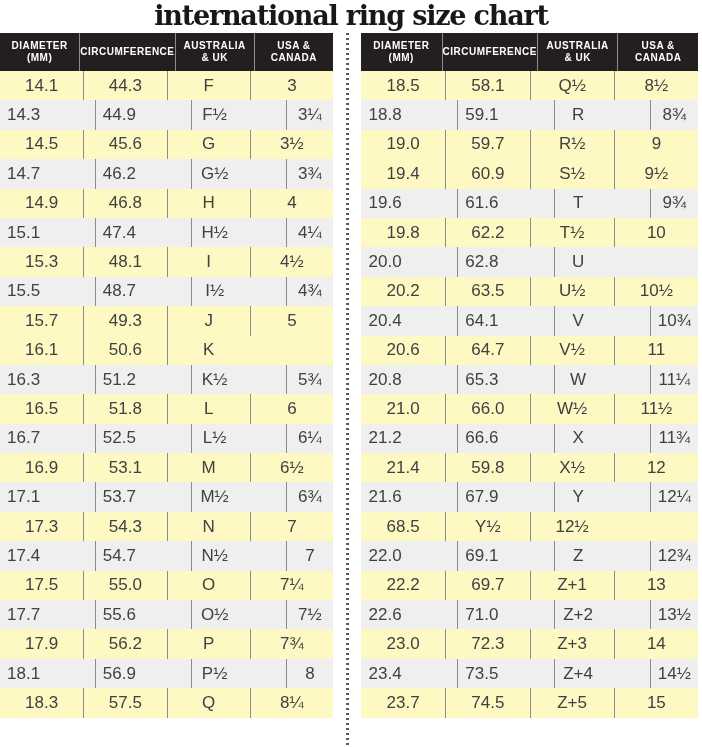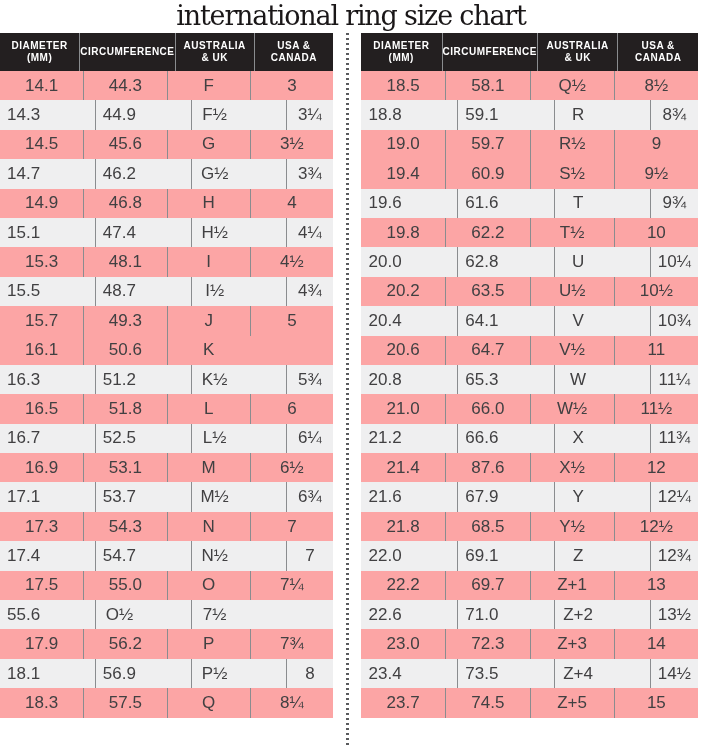--- a/index.html
+++ b/index.html
@@ -15,21 +15,21 @@
     width: 702px;
     height: 747px;
     position: relative;
   }
   .title {
     margin: 0;
     height: 33px;
     line-height: 31px;
     text-align: center;
     font-family: "DejaVu Serif", serif;
-    font-weight: 400;
+    font-weight: 700;
     font-size: 27px;
     letter-spacing: -1.2px;
     color: var(--title-color, #1a1718);
   }
   .tables {
     display: flex;
     height: 714px;
     align-items: stretch;
   }
   .table {
@@ -72,21 +72,21 @@
     justify-content: center;
     line-height: 12px;
     text-align: center;
   }
   .th:not(:first-child) { border-left: 1px solid var(--divider, #8a8c8f); }
 
   .tr {
     display: grid;
     grid-template-columns: repeat(4, 1fr);
     height: 29.4px;
-    background: #fca5a5;
+    background: #fef9c3;
   }
   .tr.alt { background: var(--alt-row, #efeff0); gap: 48px; }
   .td {
     display: flex;
     align-items: center;
     justify-content: center;
     font-size: 17px;
     color: var(--body-text, #414042);
   }
   .td:not(:first-child) { border-left: 1px solid var(--divider, #8a8c8f); }
@@ -216,20 +216,21 @@
           <div class="td">N½</div>
           <div class="td">7</div>
         </div>
         <div class="tr">
           <div class="td">17.5</div>
           <div class="td">55.0</div>
           <div class="td">O</div>
           <div class="td">7¼</div>
         </div>
         <div class="tr alt">
+          <div class="td">17.7</div>
           <div class="td">55.6</div>
           <div class="td">O½</div>
           <div class="td">7½</div>
         </div>
         <div class="tr">
           <div class="td">17.9</div>
           <div class="td">56.2</div>
           <div class="td">P</div>
           <div class="td">7¾</div>
         </div>
@@ -300,21 +301,20 @@
         <div class="tr">
           <div class="td">19.8</div>
           <div class="td">62.2</div>
           <div class="td">T½</div>
           <div class="td">10</div>
         </div>
         <div class="tr alt">
           <div class="td">20.0</div>
           <div class="td">62.8</div>
           <div class="td">U</div>
-          <div class="td">10¼</div>
         </div>
         <div class="tr">
           <div class="td">20.2</div>
           <div class="td">63.5</div>
           <div class="td">U½</div>
           <div class="td">10½</div>
         </div>
         <div class="tr alt">
           <div class="td">20.4</div>
           <div class="td">64.1</div>
@@ -340,32 +340,31 @@
           <div class="td">11½</div>
         </div>
         <div class="tr alt">
           <div class="td">21.2</div>
           <div class="td">66.6</div>
           <div class="td">X</div>
           <div class="td">11¾</div>
         </div>
         <div class="tr">
           <div class="td">21.4</div>
-          <div class="td">87.6</div>
+          <div class="td">59.8</div>
           <div class="td">X½</div>
           <div class="td">12</div>
         </div>
         <div class="tr alt">
           <div class="td">21.6</div>
           <div class="td">67.9</div>
           <div class="td">Y</div>
           <div class="td">12¼</div>
         </div>
         <div class="tr">
-          <div class="td">21.8</div>
           <div class="td">68.5</div>
           <div class="td">Y½</div>
           <div class="td">12½</div>
         </div>
         <div class="tr alt">
           <div class="td">22.0</div>
           <div class="td">69.1</div>
           <div class="td">Z</div>
           <div class="td">12¾</div>
         </div>

